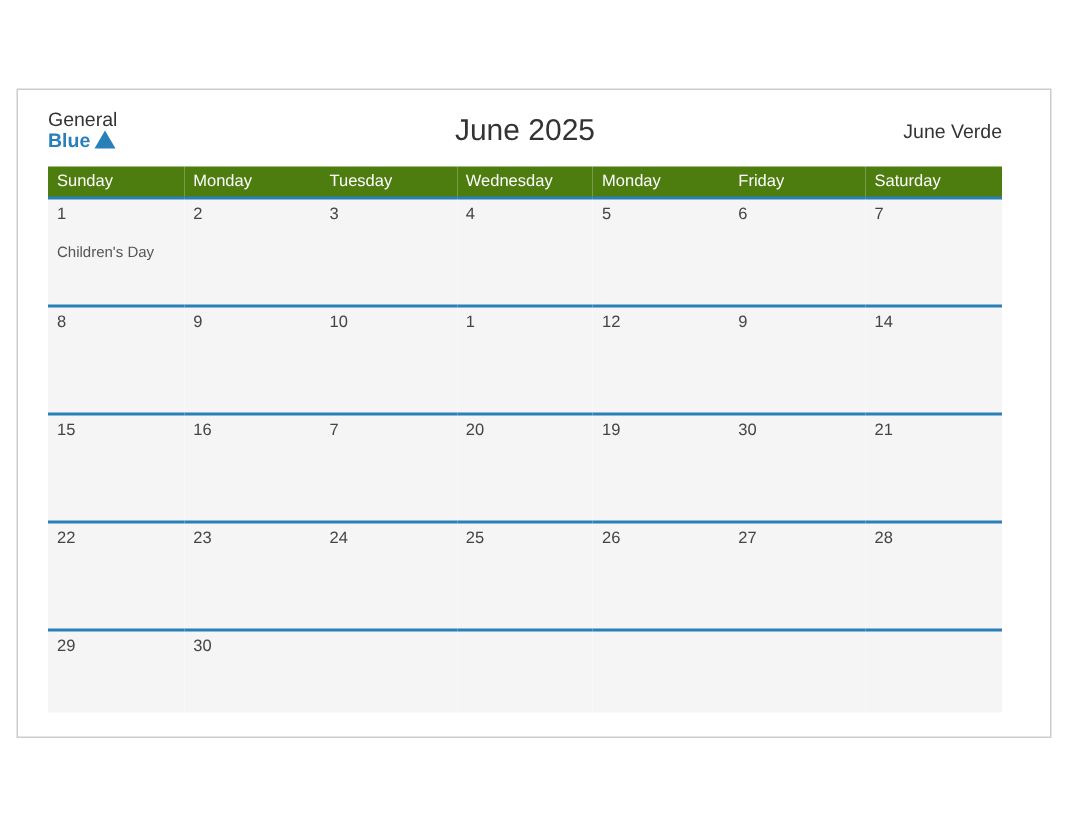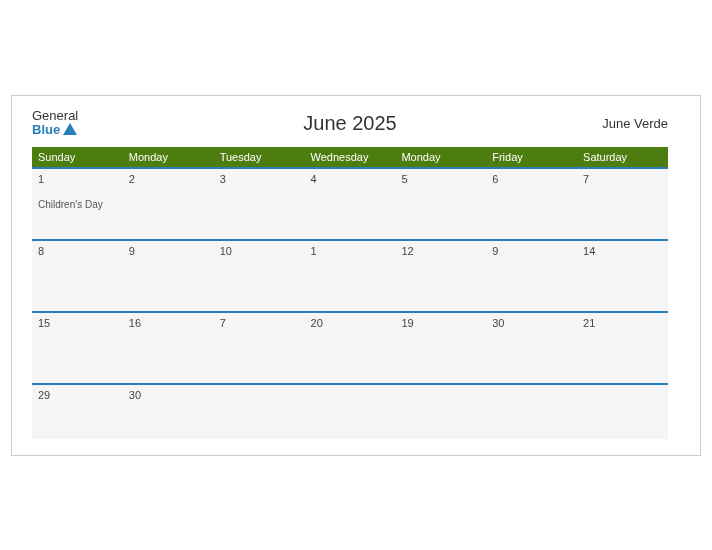--- a/index.html
+++ b/index.html
@@ -196,20 +196,43 @@
           <td>
             <div class="day-number">19</div>
           </td>
           <td>
             <div class="day-number">30</div>
           </td>
           <td>
             <div class="day-number">21</div>
           </td>
         </tr>
+        <tr>
+          <td>
+            <div class="day-number">22</div>
+          </td>
+          <td>
+            <div class="day-number">23</div>
+          </td>
+          <td>
+            <div class="day-number">24</div>
+          </td>
+          <td>
+            <div class="day-number">25</div>
+          </td>
+          <td>
+            <div class="day-number">26</div>
+          </td>
+          <td>
+            <div class="day-number">27</div>
+          </td>
+          <td>
+            <div class="day-number">28</div>
+          </td>
+        </tr>
         <tr class="last-row">
           <td>
             <div class="day-number">29</div>
           </td>
           <td>
             <div class="day-number">30</div>
           </td>
           <td></td>
           <td></td>
           <td></td>

